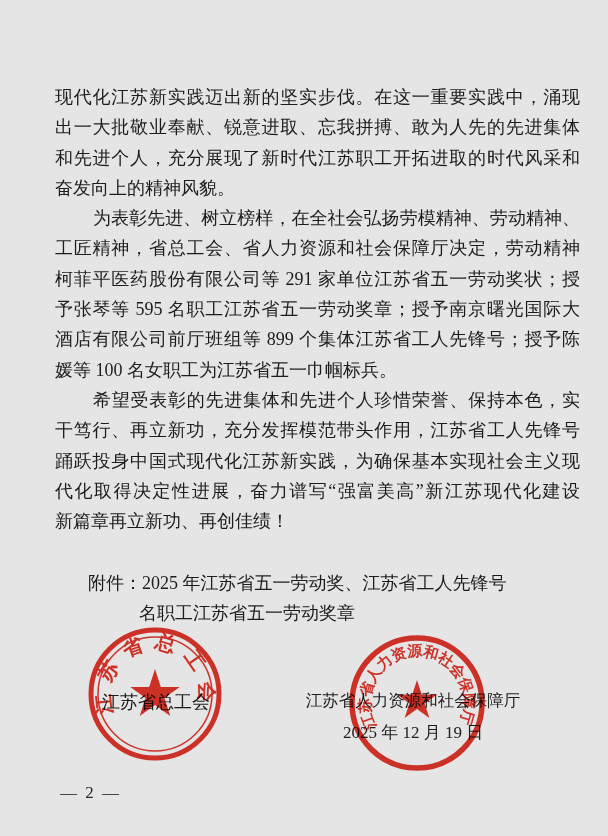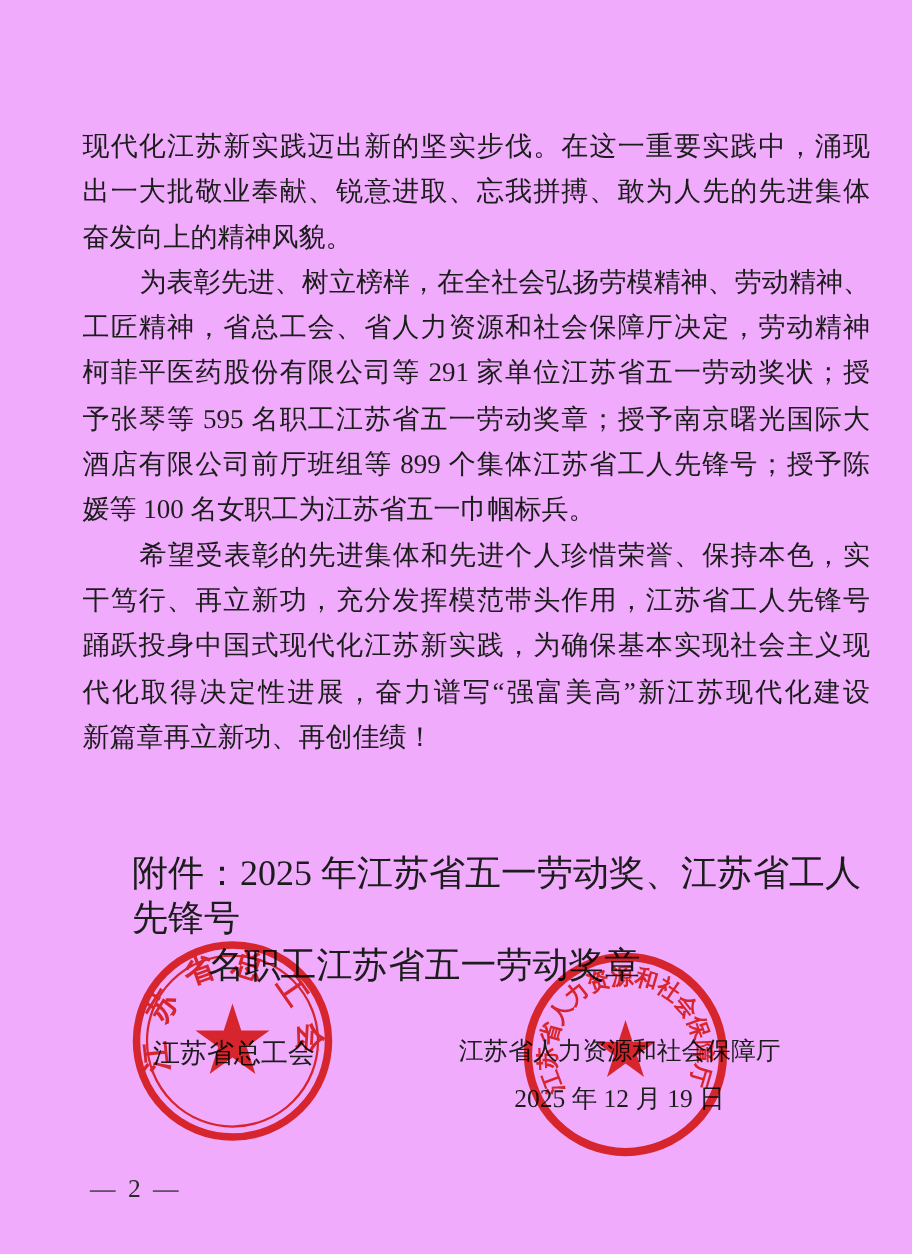--- a/index.html
+++ b/index.html
@@ -1,26 +1,26 @@
 <!DOCTYPE html>
 <html><head>
 <meta charset="utf-8">
 <style>
   html,body{margin:0;padding:0;background:#ffffff;}
   .page{
-    position:relative;width:608px;height:836px;background:#f0abfc;overflow:hidden;
+    position:relative;width:608px;height:836px;background:#e5e5e5;overflow:hidden;
     font-family:"Liberation Serif","DejaVu Serif",serif;color:#1c1c1c;
   }
   
   .bodytext{position:absolute;left:55px;top:82px;width:525px;font-size:18px;line-height:30.3px;}
   .line{text-align:justify;text-align-last:justify;}
   .line.end{text-align-last:auto;}
   .line.indent{padding-left:38px;}
   
-  .attach{position:absolute;left:55px;top:568px;width:525px;font-size:24px;line-height:30.3px;}
+  .attach{position:absolute;left:55px;top:568px;width:525px;font-size:18px;line-height:30.3px;}
   .attach .a1{padding-left:33px;}
   .attach .a2{padding-left:84px;}
   
   .sig-left{position:absolute;left:80px;top:690px;width:152px;text-align:center;font-size:18px;}
   .sig-right{position:absolute;left:303px;top:690px;width:220px;text-align:center;font-size:16.5px;}
   .sig-date{position:absolute;left:303px;top:721px;width:220px;text-align:center;font-size:17px;}
   
   .page-num{position:absolute;left:60px;top:783px;font-size:17px;letter-spacing:2px;color:#2a2a2a;}
   
   .seal{position:absolute;mix-blend-mode:multiply;opacity:.92;}
@@ -34,20 +34,21 @@
   .seal-right svg text{font-size:15px;letter-spacing:0.5px;}
 </style>
 </head>
 <body>
 
 <div class="page">
 
   <div class="bodytext">
     <div class="line fill">现代化江苏新实践迈出新的坚实步伐。在这一重要实践中，涌现</div>
     <div class="line fill">出一大批敬业奉献、锐意进取、忘我拼搏、敢为人先的先进集体</div>
+    <div class="line fill">和先进个人，充分展现了新时代江苏职工开拓进取的时代风采和</div>
     <div class="line end">奋发向上的精神风貌。</div>
     <div class="line fill indent">为表彰先进、树立榜样，在全社会弘扬劳模精神、劳动精神、</div>
     <div class="line fill">工匠精神，省总工会、省人力资源和社会保障厅决定，劳动精神</div>
     <div class="line fill">柯菲平医药股份有限公司等 291 家单位江苏省五一劳动奖状；授</div>
     <div class="line fill">予张琴等 595 名职工江苏省五一劳动奖章；授予南京曙光国际大</div>
     <div class="line fill">酒店有限公司前厅班组等 899 个集体江苏省工人先锋号；授予陈</div>
     <div class="line end">媛等 100 名女职工为江苏省五一巾帼标兵。</div>
     <div class="line fill indent">希望受表彰的先进集体和先进个人珍惜荣誉、保持本色，实</div>
     <div class="line fill">干笃行、再立新功，充分发挥模范带头作用，江苏省工人先锋号</div>
     <div class="line fill">踊跃投身中国式现代化江苏新实践，为确保基本实现社会主义现</div>

